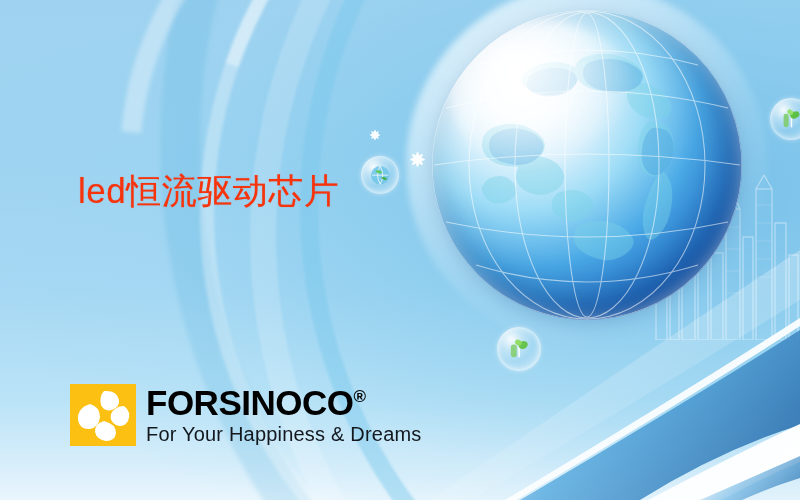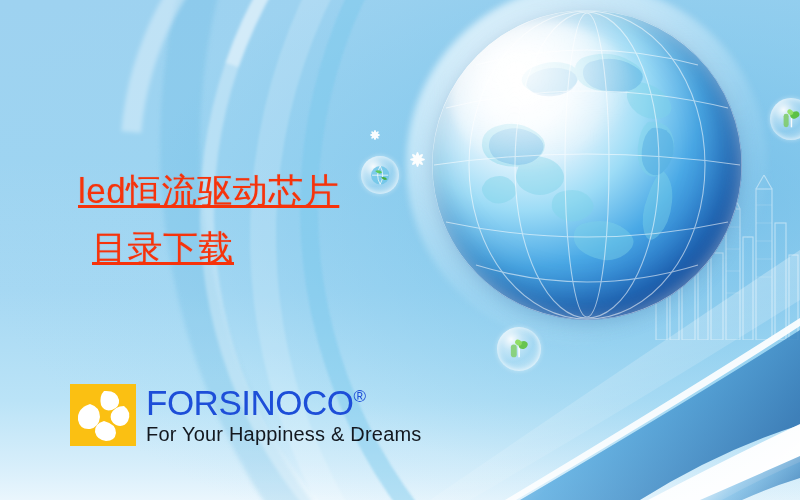--- a/index.html
+++ b/index.html
@@ -210,21 +210,20 @@
   .headline {
     position: absolute;
     left: 78px;
     top: 163px;
     color: #f6330b;
     font-size: 35px;
     line-height: 1.62;
     letter-spacing: 0.5px;
     white-space: nowrap;
     text-shadow: 0 0 1px rgba(246,51,11,0.45);
-    text-decoration: underline;
   }
   .headline .line2 {
     display: block;
     margin-left: 14px;
   }
 
   
   .logo {
     position: absolute;
     left: 70px;
@@ -239,22 +238,22 @@
     flex: 0 0 auto;
   }
   .logo-text {
     margin-left: 10px;
     display: flex;
     flex-direction: column;
     justify-content: center;
   }
   .logo-name {
     font-size: 35px;
-    font-weight: normal;
-    color: #1d4ed8;
+    font-weight: bold;
+    color: #000000;
     letter-spacing: -0.5px;
     line-height: 1.0;
     white-space: nowrap;
   }
   .logo-name .reg {
     font-size: 17px;
     vertical-align: super;
     letter-spacing: 0;
   }
   .logo-tagline {
@@ -435,21 +434,20 @@
 
     <path d="M505 500 Q680 395 800 318 L800 326 Q682 403 516 500 Z" fill="url(#rbA)"></path>
 
     <path d="M648 500 Q728 458 800 424 L800 462 Q762 478 722 500 Z" fill="url(#rbC)"></path>
 
     <path d="M700 500 Q755 476 800 456 L800 478 Q768 488 742 500 Z" fill="url(#rbD)"></path>
   </svg>
 
   <div class="headline">
     <span>led恒流驱动芯片</span>
-    <span class="line2">目录下载</span>
   </div>
 
   <div class="logo">
     <div class="logo-mark">
       <svg viewBox="0 0 66 62" width="66" height="62">
         <g fill="#ffffff">
           <path d="M34 7 Q47 6 49 16 Q50 23 42 26 Q34 28 31 21 Q29 12 34 7 Z"></path>
           <path d="M54 22 Q62 28 58 37 Q54 44 46 41 Q39 37 41 30 Q45 22 54 22 Z"></path>
           <path d="M34 37 Q46 40 46 49 Q45 57 36 57 Q27 56 25 48 Q24 40 34 37 Z"></path>
           <path d="M20 20 Q30 23 30 33 Q29 43 20 45 Q10 46 8 36 Q7 24 20 20 Z"></path>

